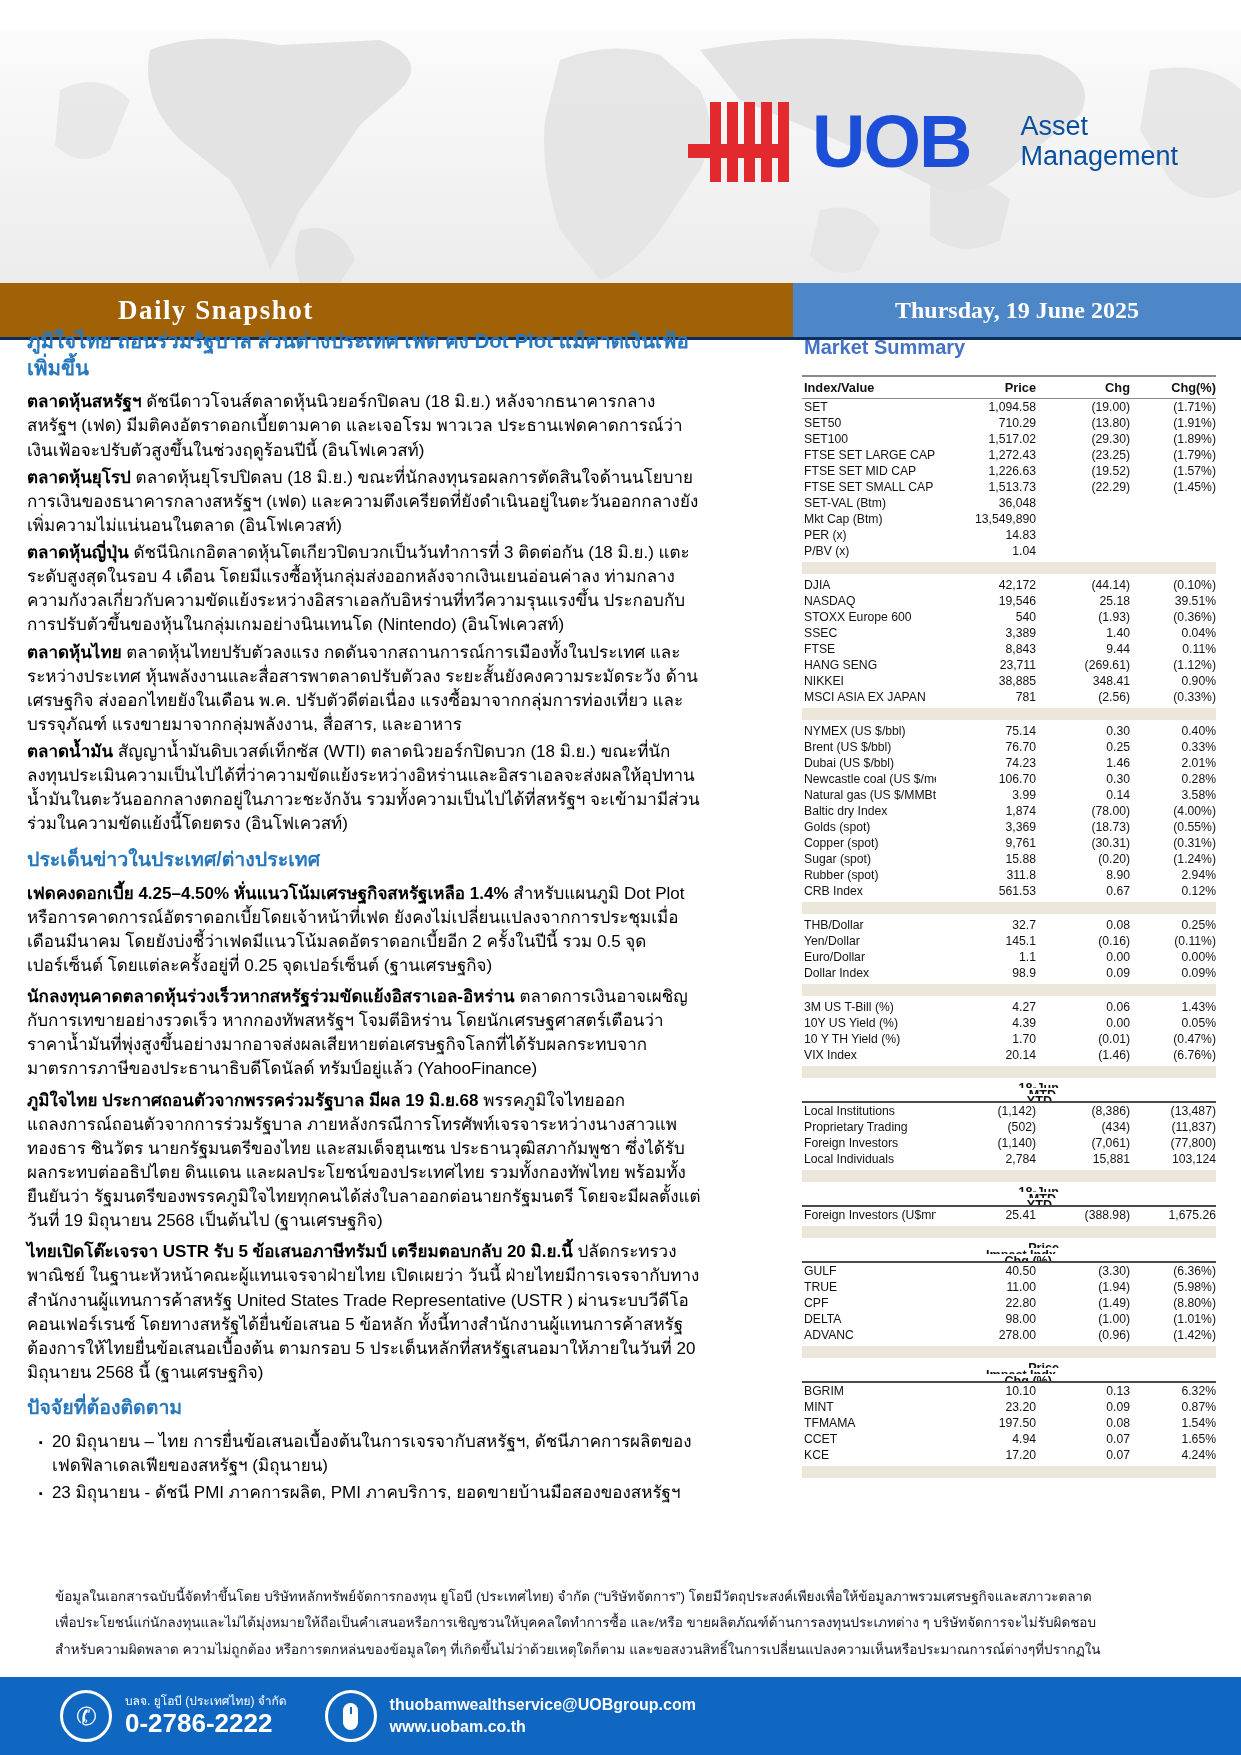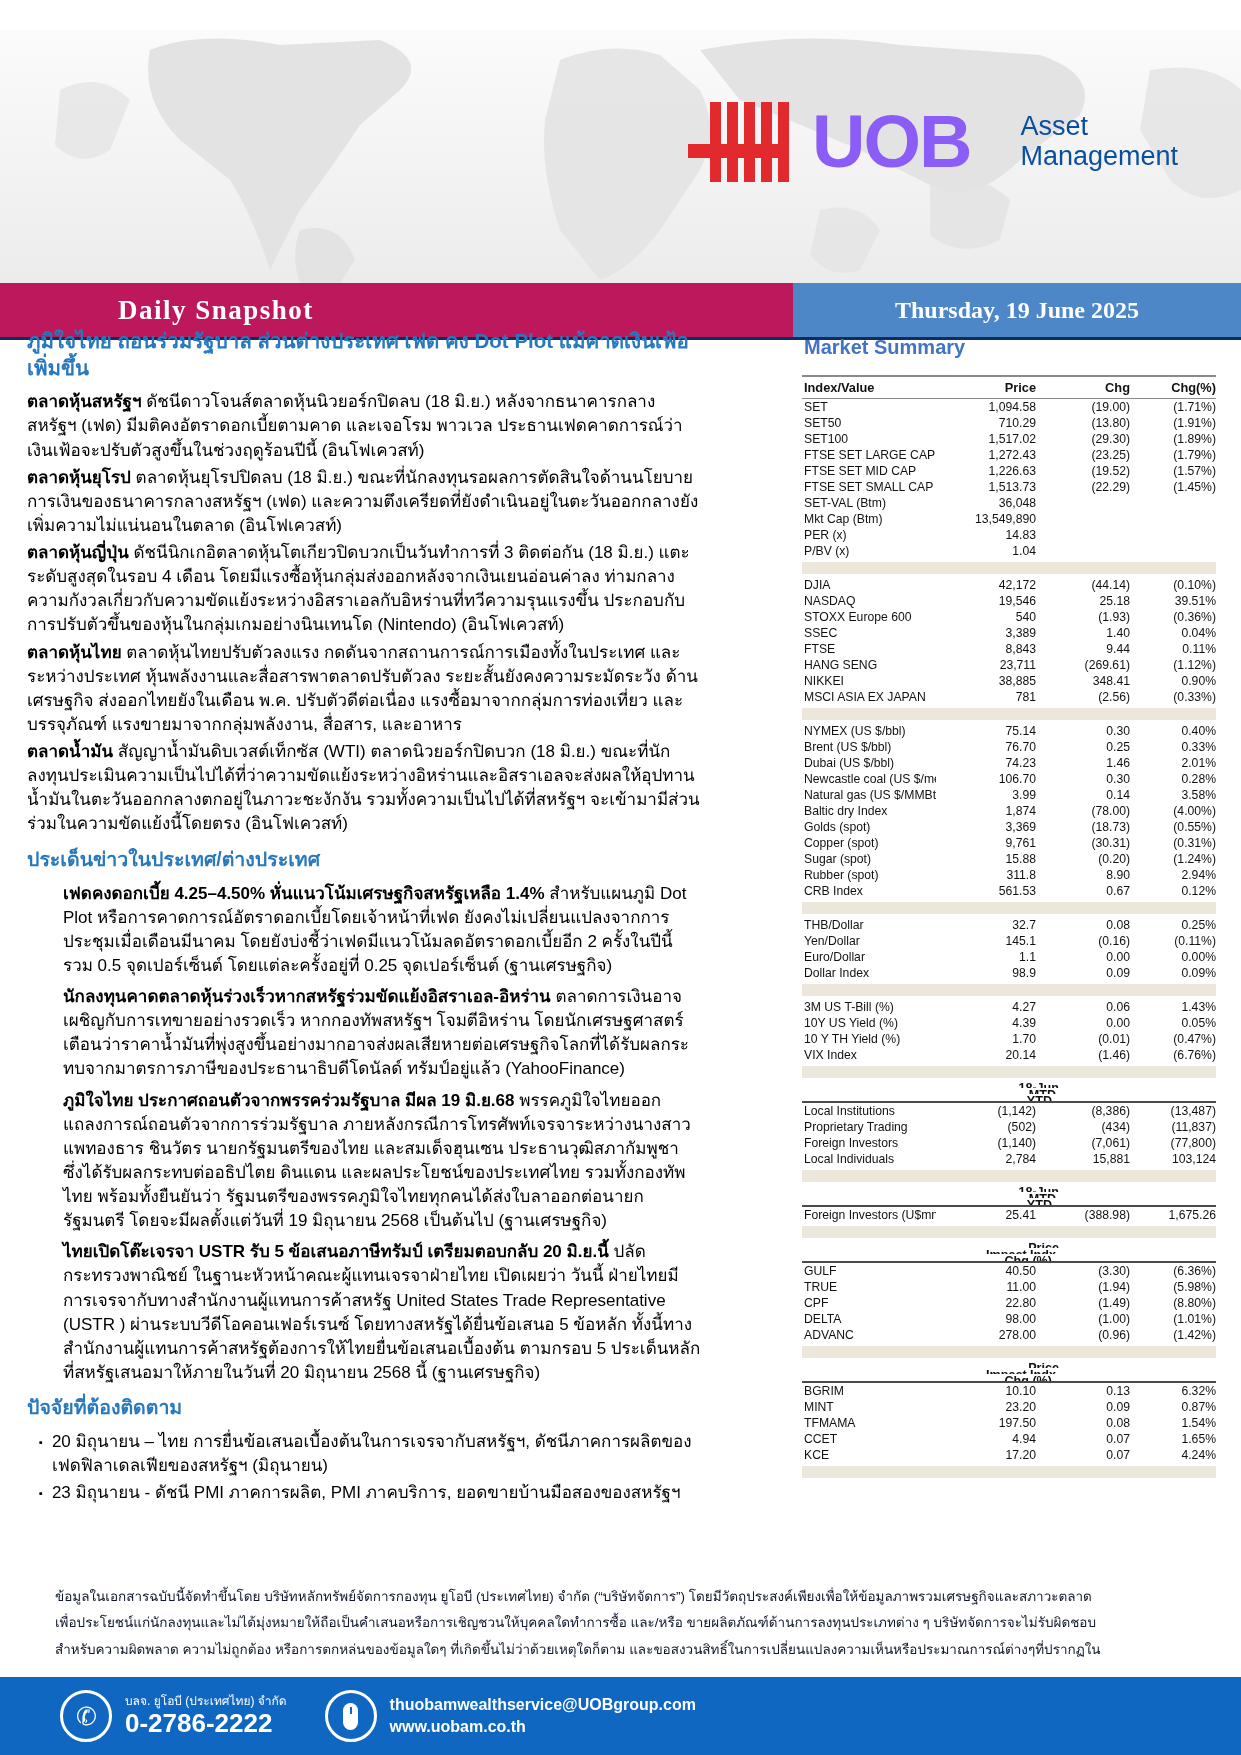--- a/index.html
+++ b/index.html
@@ -14,39 +14,39 @@
   
   .logo{position:absolute;top:96px;left:688px;display:flex;align-items:center;gap:20px;}
   .logo-mark{position:relative;width:104px;height:92px;}
   .logo-mark .vbar{position:absolute;top:6px;width:11px;height:80px;background:#e22a2e;}
   .logo-mark .vbar:nth-child(1){left:22px;}
   .logo-mark .vbar:nth-child(2){left:39px;}
   .logo-mark .vbar:nth-child(3){left:56px;}
   .logo-mark .vbar:nth-child(4){left:73px;}
   .logo-mark .vbar:nth-child(5){left:90px;}
   .logo-mark .hbar{position:absolute;left:0;top:48px;width:101px;height:14px;background:#e22a2e;}
-  .logo-uob{font-size:74px;font-weight:bold;color:#8b5cf6;letter-spacing:-2px;line-height:1;}
+  .logo-uob{font-size:74px;font-weight:bold;color:#1d4ed8;letter-spacing:-2px;line-height:1;}
   .logo-tag{font-size:27px;color:#0a4f9e;line-height:1.1;font-weight:500;margin-left:30px;}
 
   
   .banner{position:absolute;top:283px;left:0;width:1241px;height:54px;display:flex;
           border-bottom:3px solid #0d2d5e;}
-  .banner-left{width:793px;background:#be185d;display:flex;align-items:center;}
+  .banner-left{width:793px;background:#a16207;display:flex;align-items:center;}
   .banner-right{flex:1;background:#4d87c7;display:flex;align-items:center;justify-content:center;}
   .banner-title{font-family:"Liberation Serif",serif;font-weight:bold;color:#fff;
                 font-size:27px;letter-spacing:1.5px;padding-left:118px;}
   .banner-date{font-size:24px;font-weight:bold;color:#fff;font-family:Liberation Serif, serif;}
 
   
   .colL{position:absolute;top:326px;left:27px;width:676px;}
   .headline{color:#2878be;font-size:20.5px;font-weight:600;margin:2px 0 9px 0;line-height:1.3;}
   .para{font-size:17px;line-height:1.42;margin:0 0 3px 0;}
   .para .lead{font-weight:bold;}
   .section-title{color:#2878be;font-size:19.5px;font-weight:bold;margin:7px 0 7px 0;}
-  .indent{margin-left:36px;margin-bottom:7px;}
+  .indent{margin-bottom:7px;}
   .bullets{margin-left:12px;}
   .bullet-row{display:flex;gap:9px;font-size:17px;line-height:1.42;margin-bottom:3px;}
   .bullet-glyph{font-size:11px;line-height:24px;}
 
   
   .colR{position:absolute;top:336px;left:802px;width:414px;}
   .ms-title{color:#4472c4;font-size:20px;font-weight:bold;margin:0 0 16px 2px;}
   .msrow{display:flex;align-items:center;height:16px;font-size:12.2px;color:#111;}
   .msrow .c{white-space:nowrap;overflow:hidden;}
   .msrow .lab{flex:1;text-align:left;padding-left:2px;}

